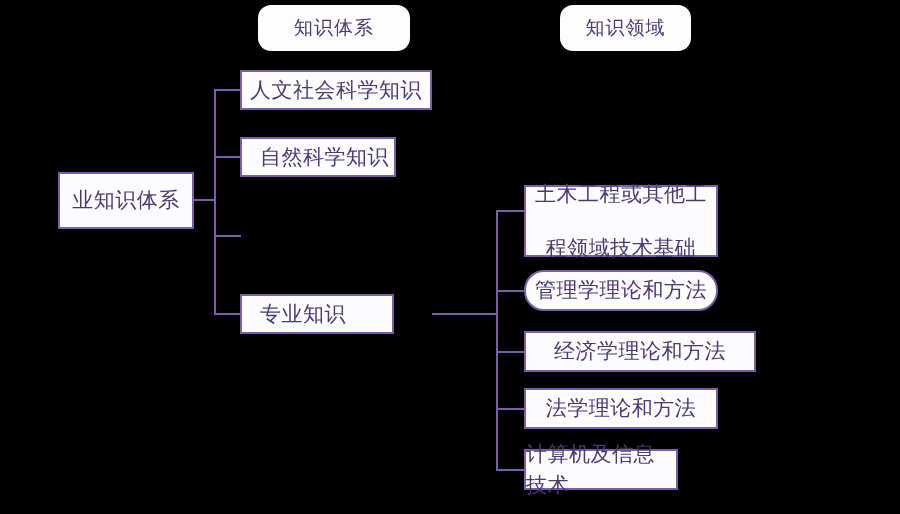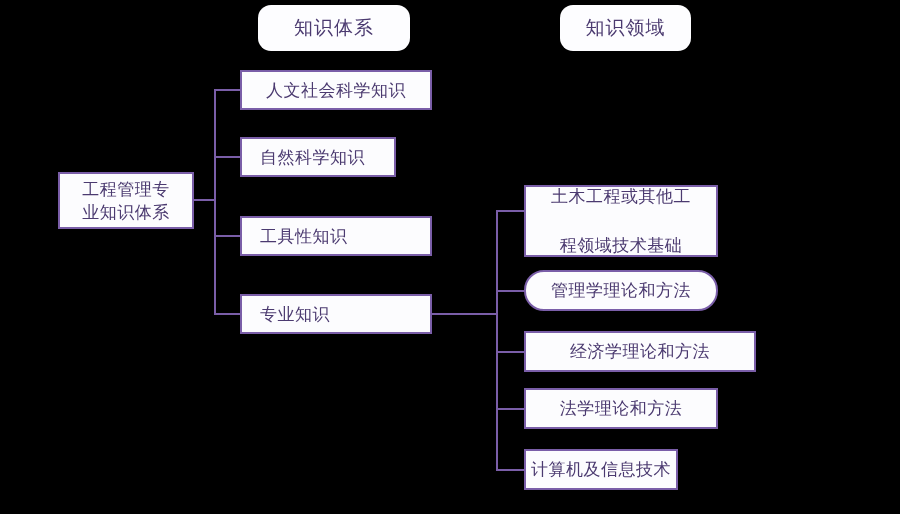--- a/index.html
+++ b/index.html
@@ -30,21 +30,21 @@
   }
   
   .node {
     position: absolute;
     background: #fcfcfe;
     border: 2px solid #7a5ea8;
     box-sizing: border-box;
     display: flex;
     align-items: center;
     color: #4b3a70;
-    font-size: 17px;
+    font-size: 21px;
     line-height: 1.45;
     letter-spacing: 0.5px;
   }
   .node.center { justify-content: center; }
   .node.left   { justify-content: flex-start; padding-left: 18px; }
   .node .txt { display: block; }
   .node.two-line { line-height: 1.35; }
 
   
   .hline {
@@ -65,46 +65,42 @@
 
   <div class="pill" style="left:560px; top:5px; width:131px; height:46px;">
     <span>知识领域</span>
   </div>
 
   <div class="pill" style="left:258px; top:5px; width:152px; height:46px;">
     <span>知识体系</span>
   </div>
 
   <div class="node center two-line" style="left:58px; top:172px; width:136px; height:57px; flex-direction:column; justify-content:center; padding-left:0;">
-    <span class="txt">工程管理专</span>
     <span class="txt">业知识体系</span>
   </div>
 
   <div class="hline" style="left:194px; top:199px; width:22px;"></div>
 
   <div class="vline" style="left:214px; top:89px; height:226px;"></div>
 
   <div class="hline" style="left:214px; top:89px; width:27px;"></div>
   <div class="hline" style="left:214px; top:156px; width:27px;"></div>
   <div class="hline" style="left:214px; top:235px; width:27px;"></div>
   <div class="hline" style="left:214px; top:313px; width:27px;"></div>
 
   <div class="node center" style="left:240px; top:70px; width:192px; height:40px;">
     <span class="txt">人文社会科学知识</span>
   </div>
 
   <div class="node left" style="left:240px; top:137px; width:156px; height:40px;">
     <span class="txt">自然科学知识</span>
   </div>
 
-  <div class="node left" style="left:240px; top:216px; width:192px; height:40px;">
-    <span class="txt">工具性知识</span>
-  </div>
 
-  <div class="node left" style="left:240px; top:294px; width:192px; height:40px;">
+  <div class="node left" style="left:240px; top:294px; width:154px; height:40px;">
     <span class="txt">专业知识</span>
   </div>
 
   <div class="hline" style="left:432px; top:313px; width:66px;"></div>
   <div class="vline" style="left:496px; top:210px; height:261px;"></div>
   <div class="hline" style="left:496px; top:210px; width:29px;"></div>
   <div class="hline" style="left:496px; top:290px; width:29px;"></div>
   <div class="hline" style="left:496px; top:351px; width:29px;"></div>
   <div class="hline" style="left:496px; top:408px; width:29px;"></div>
   <div class="hline" style="left:496px; top:469px; width:29px;"></div>

